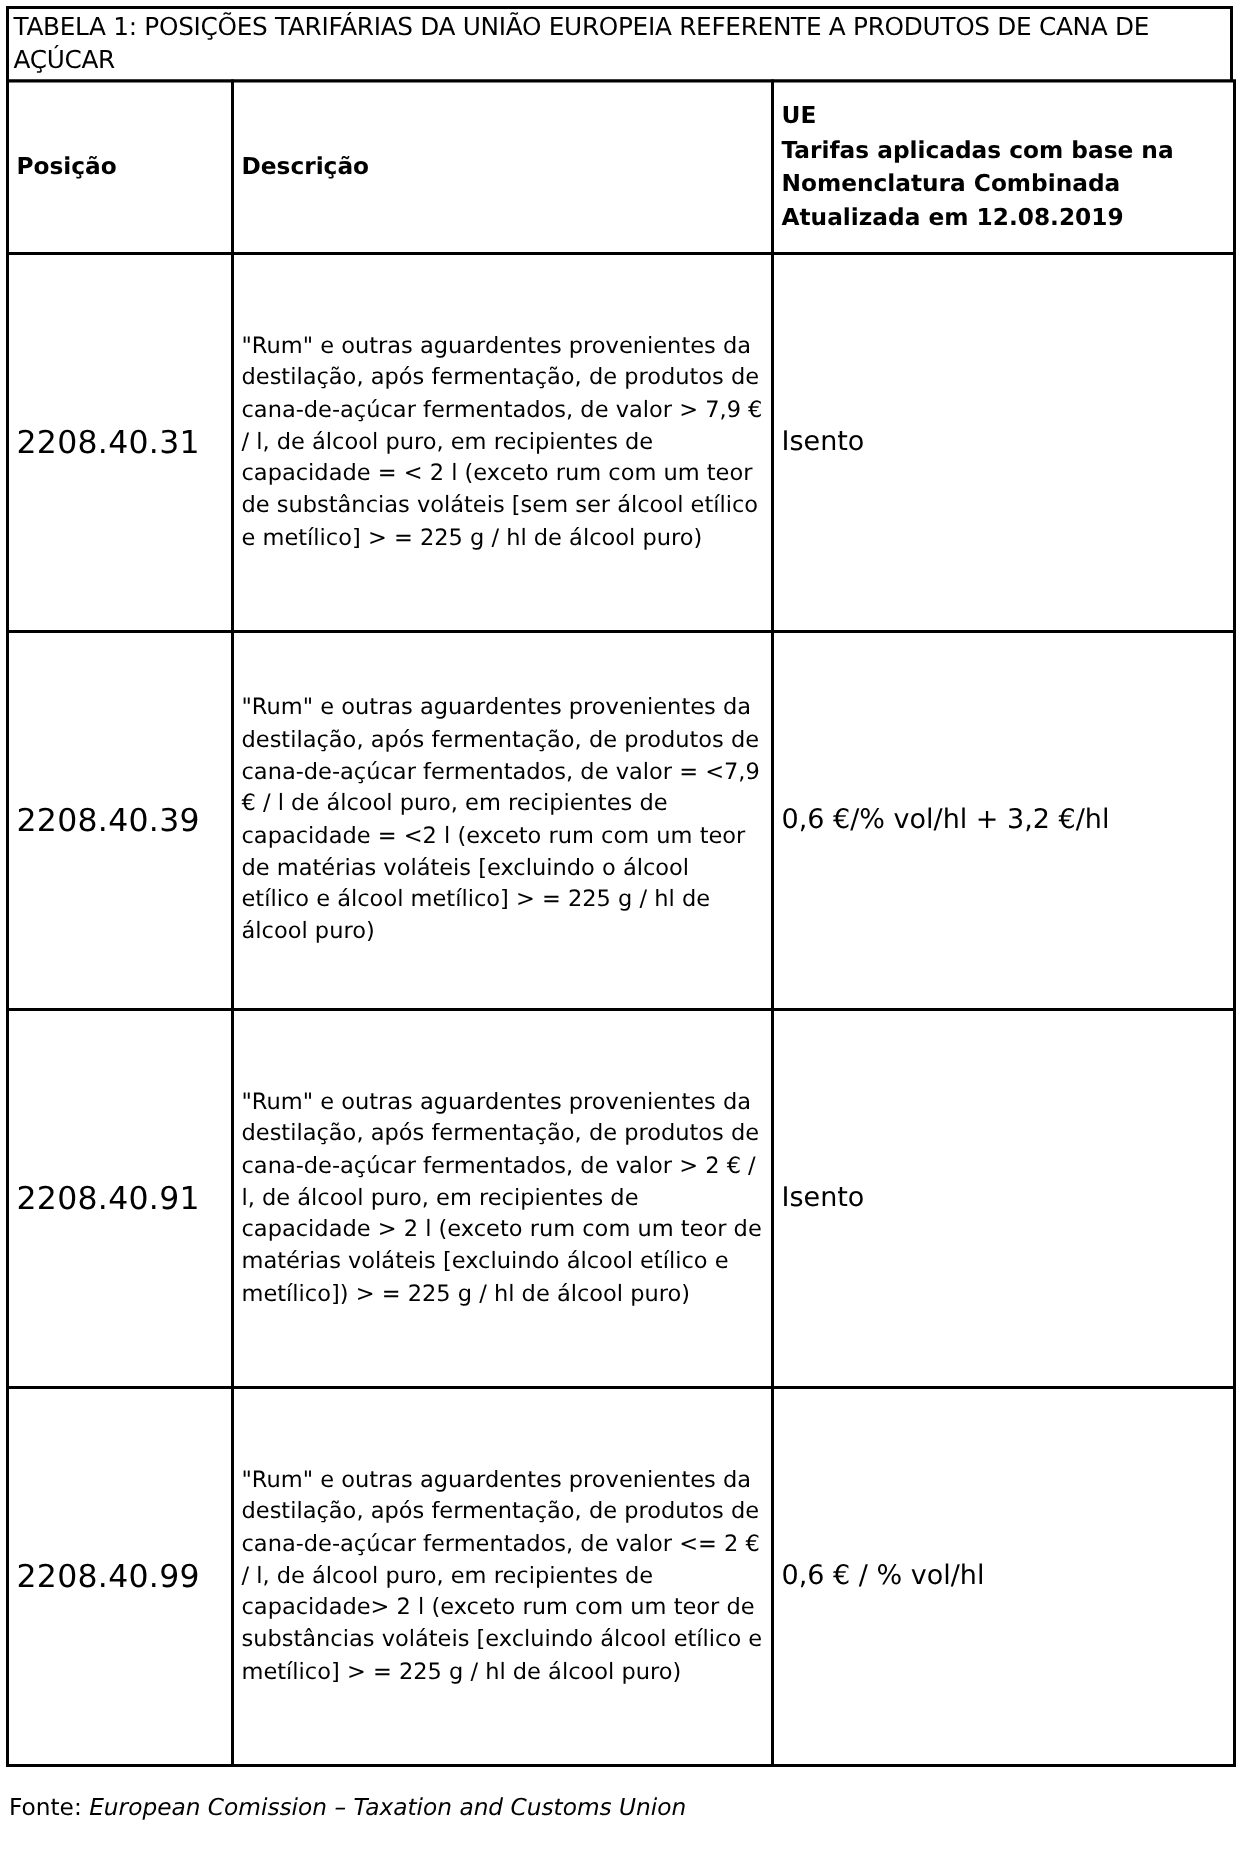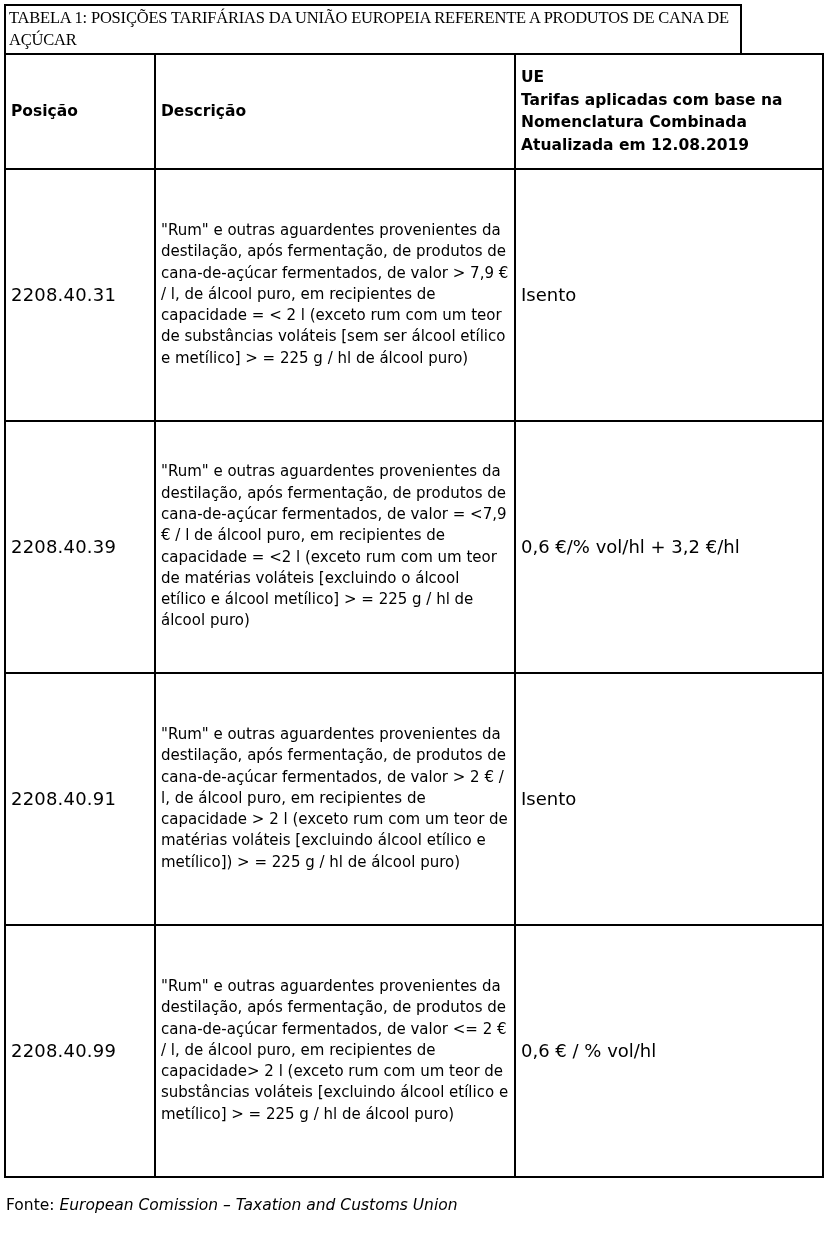--- a/index.html
+++ b/index.html
@@ -11,29 +11,28 @@
   }
   .page {
     position: relative;
     width: 829px;
     height: 1245px;
     background: #ffffff;
     box-sizing: border-box;
     padding: 4px 4px 0 4px;
   }
   .title-box {
-    width: 738px;
+    width: 818px;
     box-sizing: border-box;
     border: 2px solid #000000;
     border-bottom: 1px solid #000000;
     font-size: 16.5px;
     line-height: 1.32;
     padding: 1px 3px 2px 3px;
     letter-spacing: -0.2px;
-    font-family: Liberation Serif, serif;
   }
   table.tariff-table {
     border-collapse: collapse;
     table-layout: fixed;
     width: 818px;
     margin-top: -1px;
   }
   table.tariff-table col.c-pos  { width: 150px; }
   table.tariff-table col.c-desc { width: 360px; }
   table.tariff-table col.c-tar  { width: 308px; }
@@ -47,21 +46,21 @@
     overflow: hidden;
   }
   tr.header-row { height: 115px; }
   tr.data-row   { height: 252px; }
   th {
     font-size: 15.5px;
     font-weight: bold;
     line-height: 1.45;
   }
   td.pos-cell {
-    font-size: 18px;
+    font-size: 21px;
     letter-spacing: 0.2px;
     border-radius: 20px;
   }
   td.desc-cell {
     font-size: 15px;
     line-height: 1.42;
     padding: 4px 2px;
   }
   td.tar-cell {
     font-size: 18px;

